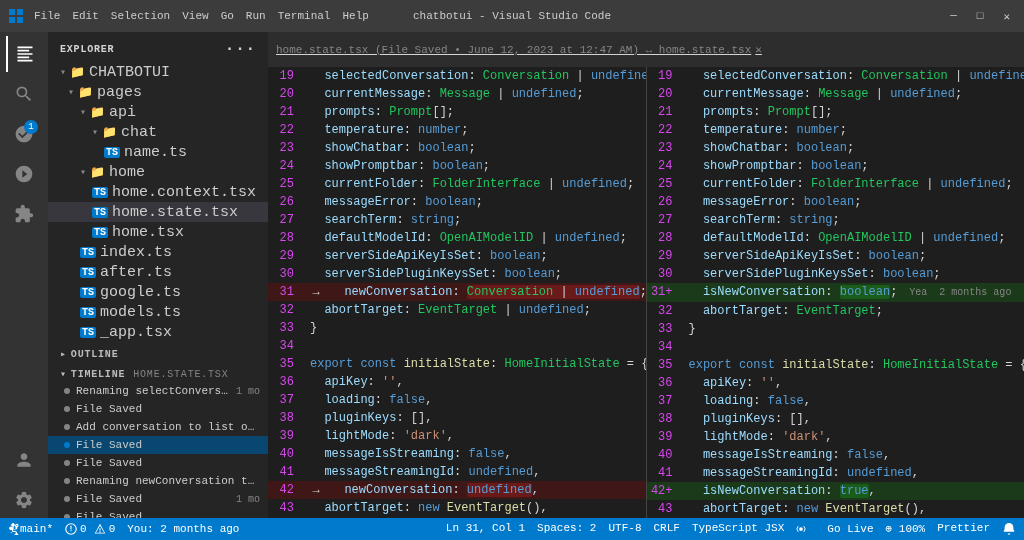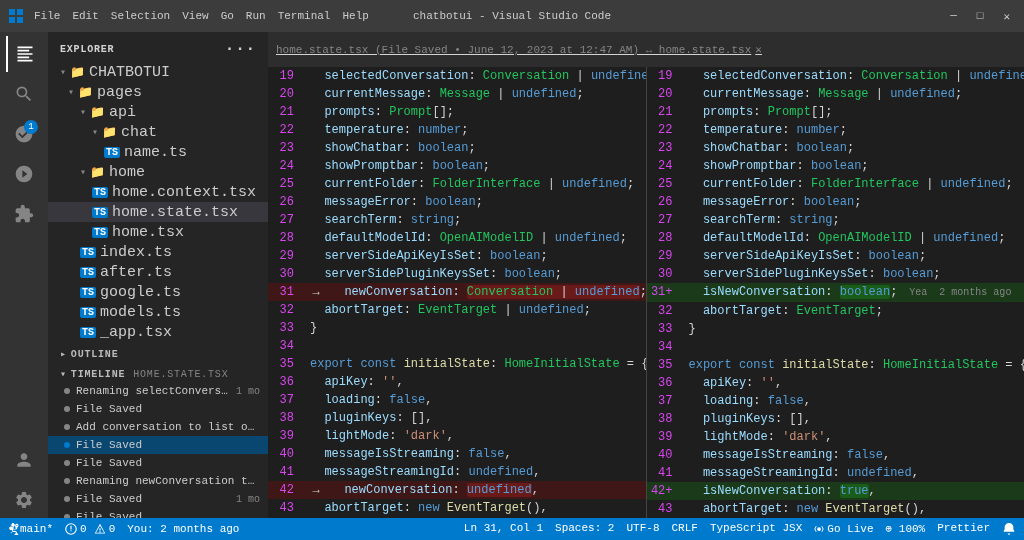--- a/index.html
+++ b/index.html
@@ -720,21 +720,21 @@
       </svg>
     <span>0</span>
   </span>
   <span>You: 2 months ago</span>
   <div class="status-bar-right">
     <span>Ln 31, Col 1</span>
     <span>Spaces: 2</span>
     <span>UTF-8</span>
     <span>CRLF</span>
     <span>TypeScript JSX</span>
-    <span style="display:flex;align-items:center;gap:3px">
+    <span style="display:flex;align-items:center;gap:21px">
       <svg width="10" height="10" viewBox="0 0 16 16" fill="white">
           <circle cx="8" cy="8" r="3" fill="white"></circle>
           <path d="M3.5 3.5a6.5 6.5 0 000 9M12.5 3.5a6.5 6.5 0 010 9" stroke="white" stroke-width="1.5" fill="none"></path>
         </svg>
       <span>Go Live</span>
     </span>
     <span>⊕ <span>100%</span></span>
     <span>Prettier</span>
     <svg width="14" height="14" viewBox="0 0 16 16" fill="white">
         <path d="M8 1a5 5 0 00-5 5v2.5L2 10v1h12v-1l-1-1.5V6a5 5 0 00-5-5zM6.5 13a1.5 1.5 0 003 0h-3z"></path>

